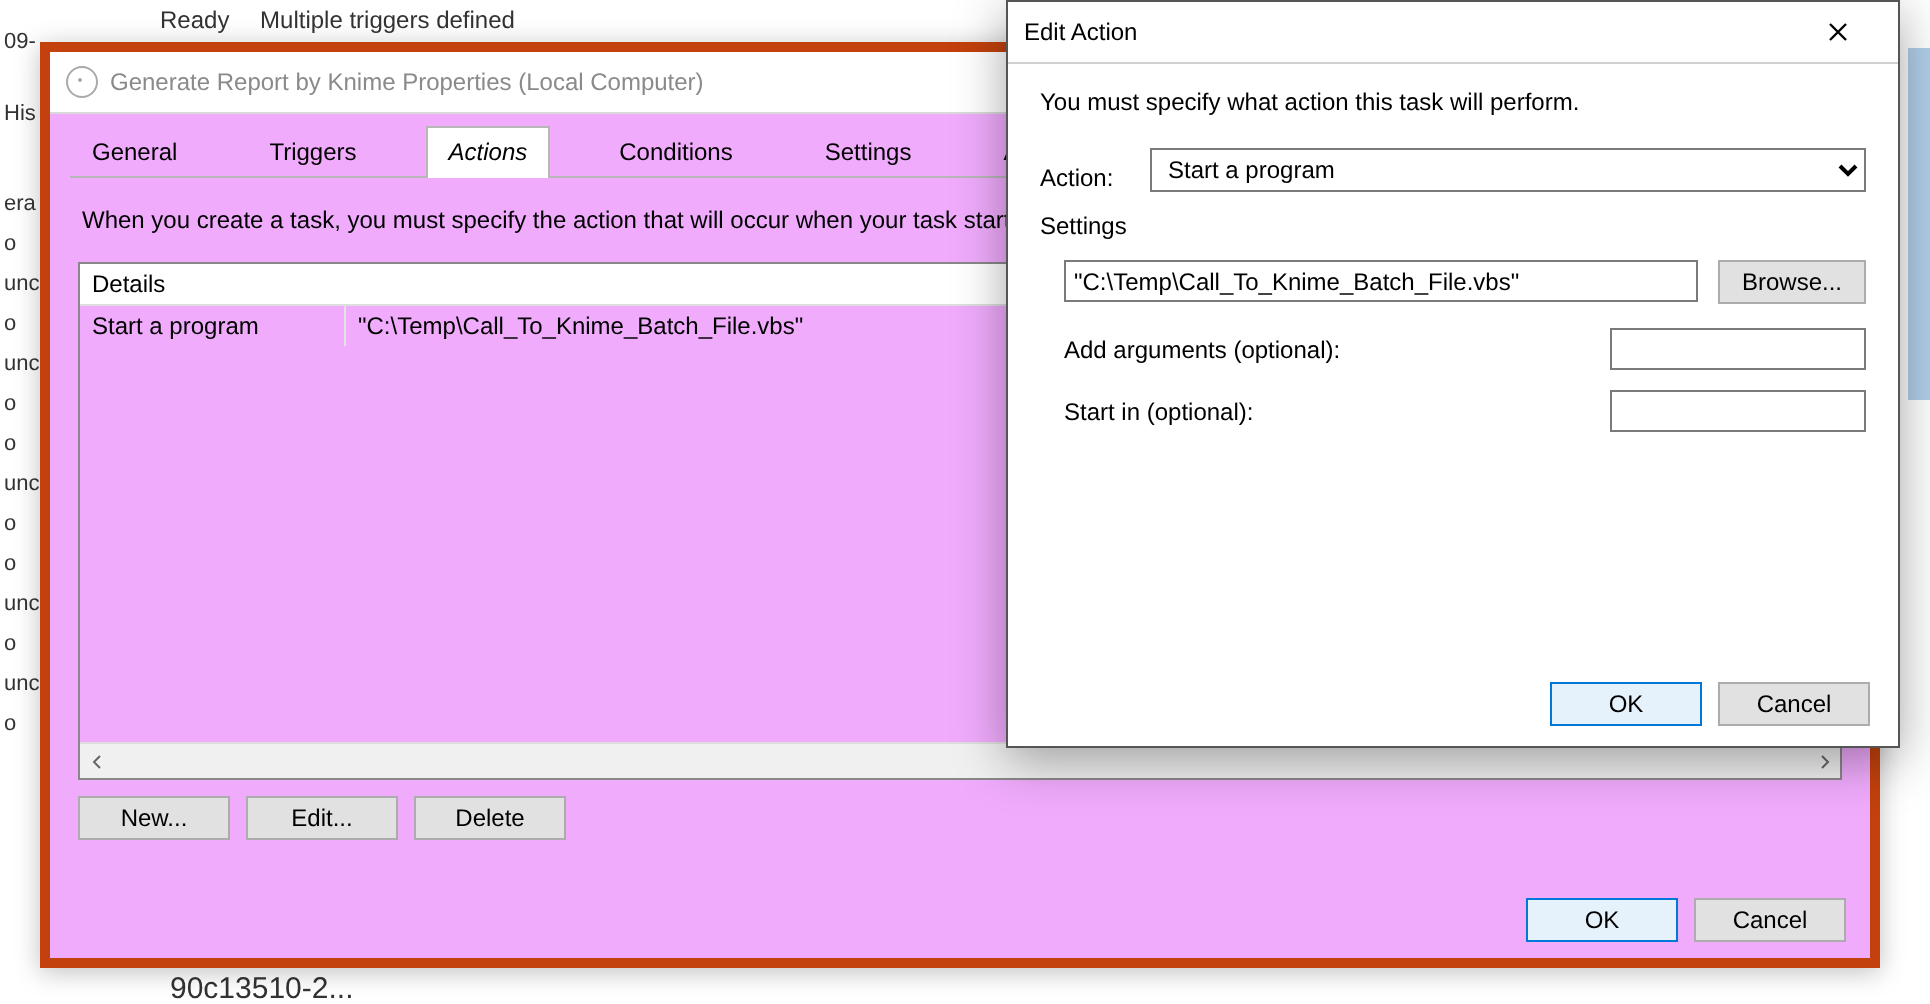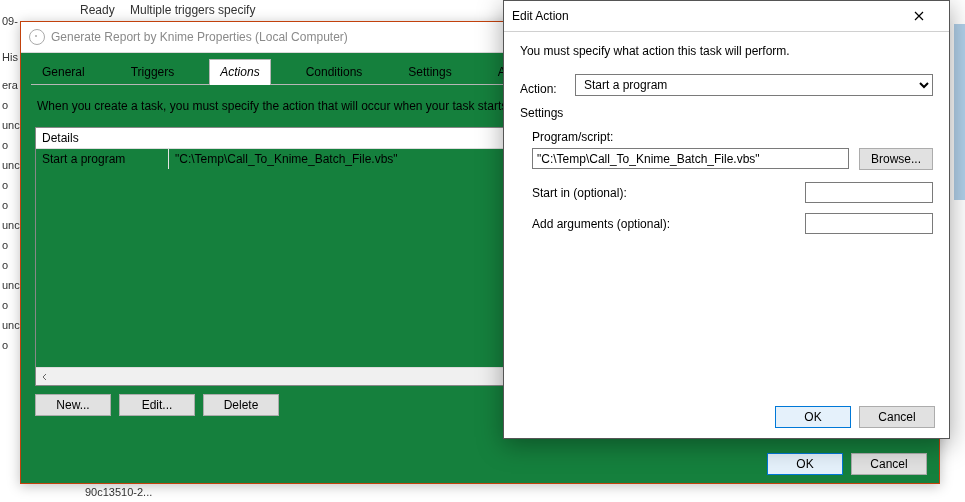--- a/index.html
+++ b/index.html
@@ -30,40 +30,40 @@
     height: 450px;
     font-size: 11px;
     color: #333;
   }
   .bg-left-col div { white-space: nowrap; padding: 1px 0 1px 2px; }
   .bg-bottom {
     position: absolute;
     left: 85px;
     top: 486px;
     color: #333;
-    font-size: 11px;
+    font-size: 15px;
   }
   .right-blue-strip {
     position:absolute;
     right:0;
     top:24px;
     width:11px;
     height:176px;
     background:#b0cfe8;
   }
 
   
   .win-back {
     position: absolute;
     left: 20px;
     top: 21px;
     width: 920px;
     height: 463px;
-    background: #15803d;
-    border: 1px solid #c2410c;
+    background: #f0abfc;
+    border: 5px solid #c2410c;
     box-shadow: 0 2px 12px rgba(0,0,0,0.25);
     box-sizing: border-box;
   }
   .win-back .titlebar, .win-front .titlebar {
     height: 30px;
     display: flex;
     align-items: center;
     padding: 0 8px;
     border-bottom: 1px solid #d9d9d9;
     background: #fff;
@@ -180,21 +180,21 @@
     display:flex;
     gap:8px;
   }
 
   
   .win-front {
     position: absolute;
     left: 503px;
     top: 0px;
     width: 447px;
-    height: 439px;
+    height: 374px;
     background: #fff;
     border: 1px solid #555;
     box-shadow: 0 6px 24px rgba(0,0,0,0.35);
     box-sizing: border-box;
   }
   .win-front .titlebar { color:#000; border-bottom:1px solid #d0d0d0; }
   .front-body {
     padding: 12px 16px 0 16px;
   }
   .front-instr { margin-bottom: 16px; }
@@ -247,31 +247,31 @@
     right:14px;
     display:flex;
     gap:8px;
   }
 </style>
 </head>
 <body>
 
 <div class="bg-row1">
   <span>Ready</span>
-  <span>Multiple triggers specify</span>
+  <span>Multiple triggers defined</span>
 </div>
 <div class="right-blue-strip"></div>
 <div class="bg-left-col" id="bg-left">
     <div style="margin-top: 6px;"></div>
     <div style="margin-top: 6px;">09-</div>
     <div style="margin-top: 6px;"></div>
     <div style="margin-top: 6px;"></div>
     <div style="margin-top: 6px;">His</div>
     <div style="margin-top: 6px;"></div>
-    <div style="margin-top: 6px;">era</div>
+    <div style="margin-top: 23px;">era</div>
     <div style="margin-top: 6px;">o</div>
     <div style="margin-top: 6px;">unc</div>
     <div style="margin-top: 6px;">o</div>
     <div style="margin-top: 6px;">unc</div>
     <div style="margin-top: 6px;">o</div>
     <div style="margin-top: 6px;">o</div>
     <div style="margin-top: 6px;">unc</div>
     <div style="margin-top: 6px;">o</div>
     <div style="margin-top: 6px;">o</div>
     <div style="margin-top: 6px;">unc</div>
@@ -363,32 +363,31 @@
     <div class="field-row">
       <span class="field-label">Action:</span>
       <select class="combo">
         <option>Start a program</option>
       </select>
     </div>
 
     <fieldset class="settings-group">
       <legend>Settings</legend>
       <div class="settings-inner">
-        <div class="subhead">Program/script:</div>
         <div class="path-row">
           <input class="txt" value="&quot;C:\Temp\Call_To_Knime_Batch_File.vbs&quot;" style="">
           <button class="win-button" style="min-width:74px">Browse...</button>
         </div>
 
         <div class="opt-row">
+          <span class="lbl">Add arguments (optional):</span>
+          <input class="txt" value="" style="">
+        </div>
+        <div class="opt-row">
           <span class="lbl">Start in (optional):</span>
-          <input class="txt" value="" style="">
-        </div>
-        <div class="opt-row">
-          <span class="lbl">Add arguments (optional):</span>
           <input class="txt" value="" style="">
         </div>
       </div>
     </fieldset>
   </div>
 
   <div class="front-footer">
     <button class="win-button default" style="min-width:76px">OK</button>
     <button class="win-button" style="min-width:76px">Cancel</button>
   </div>

